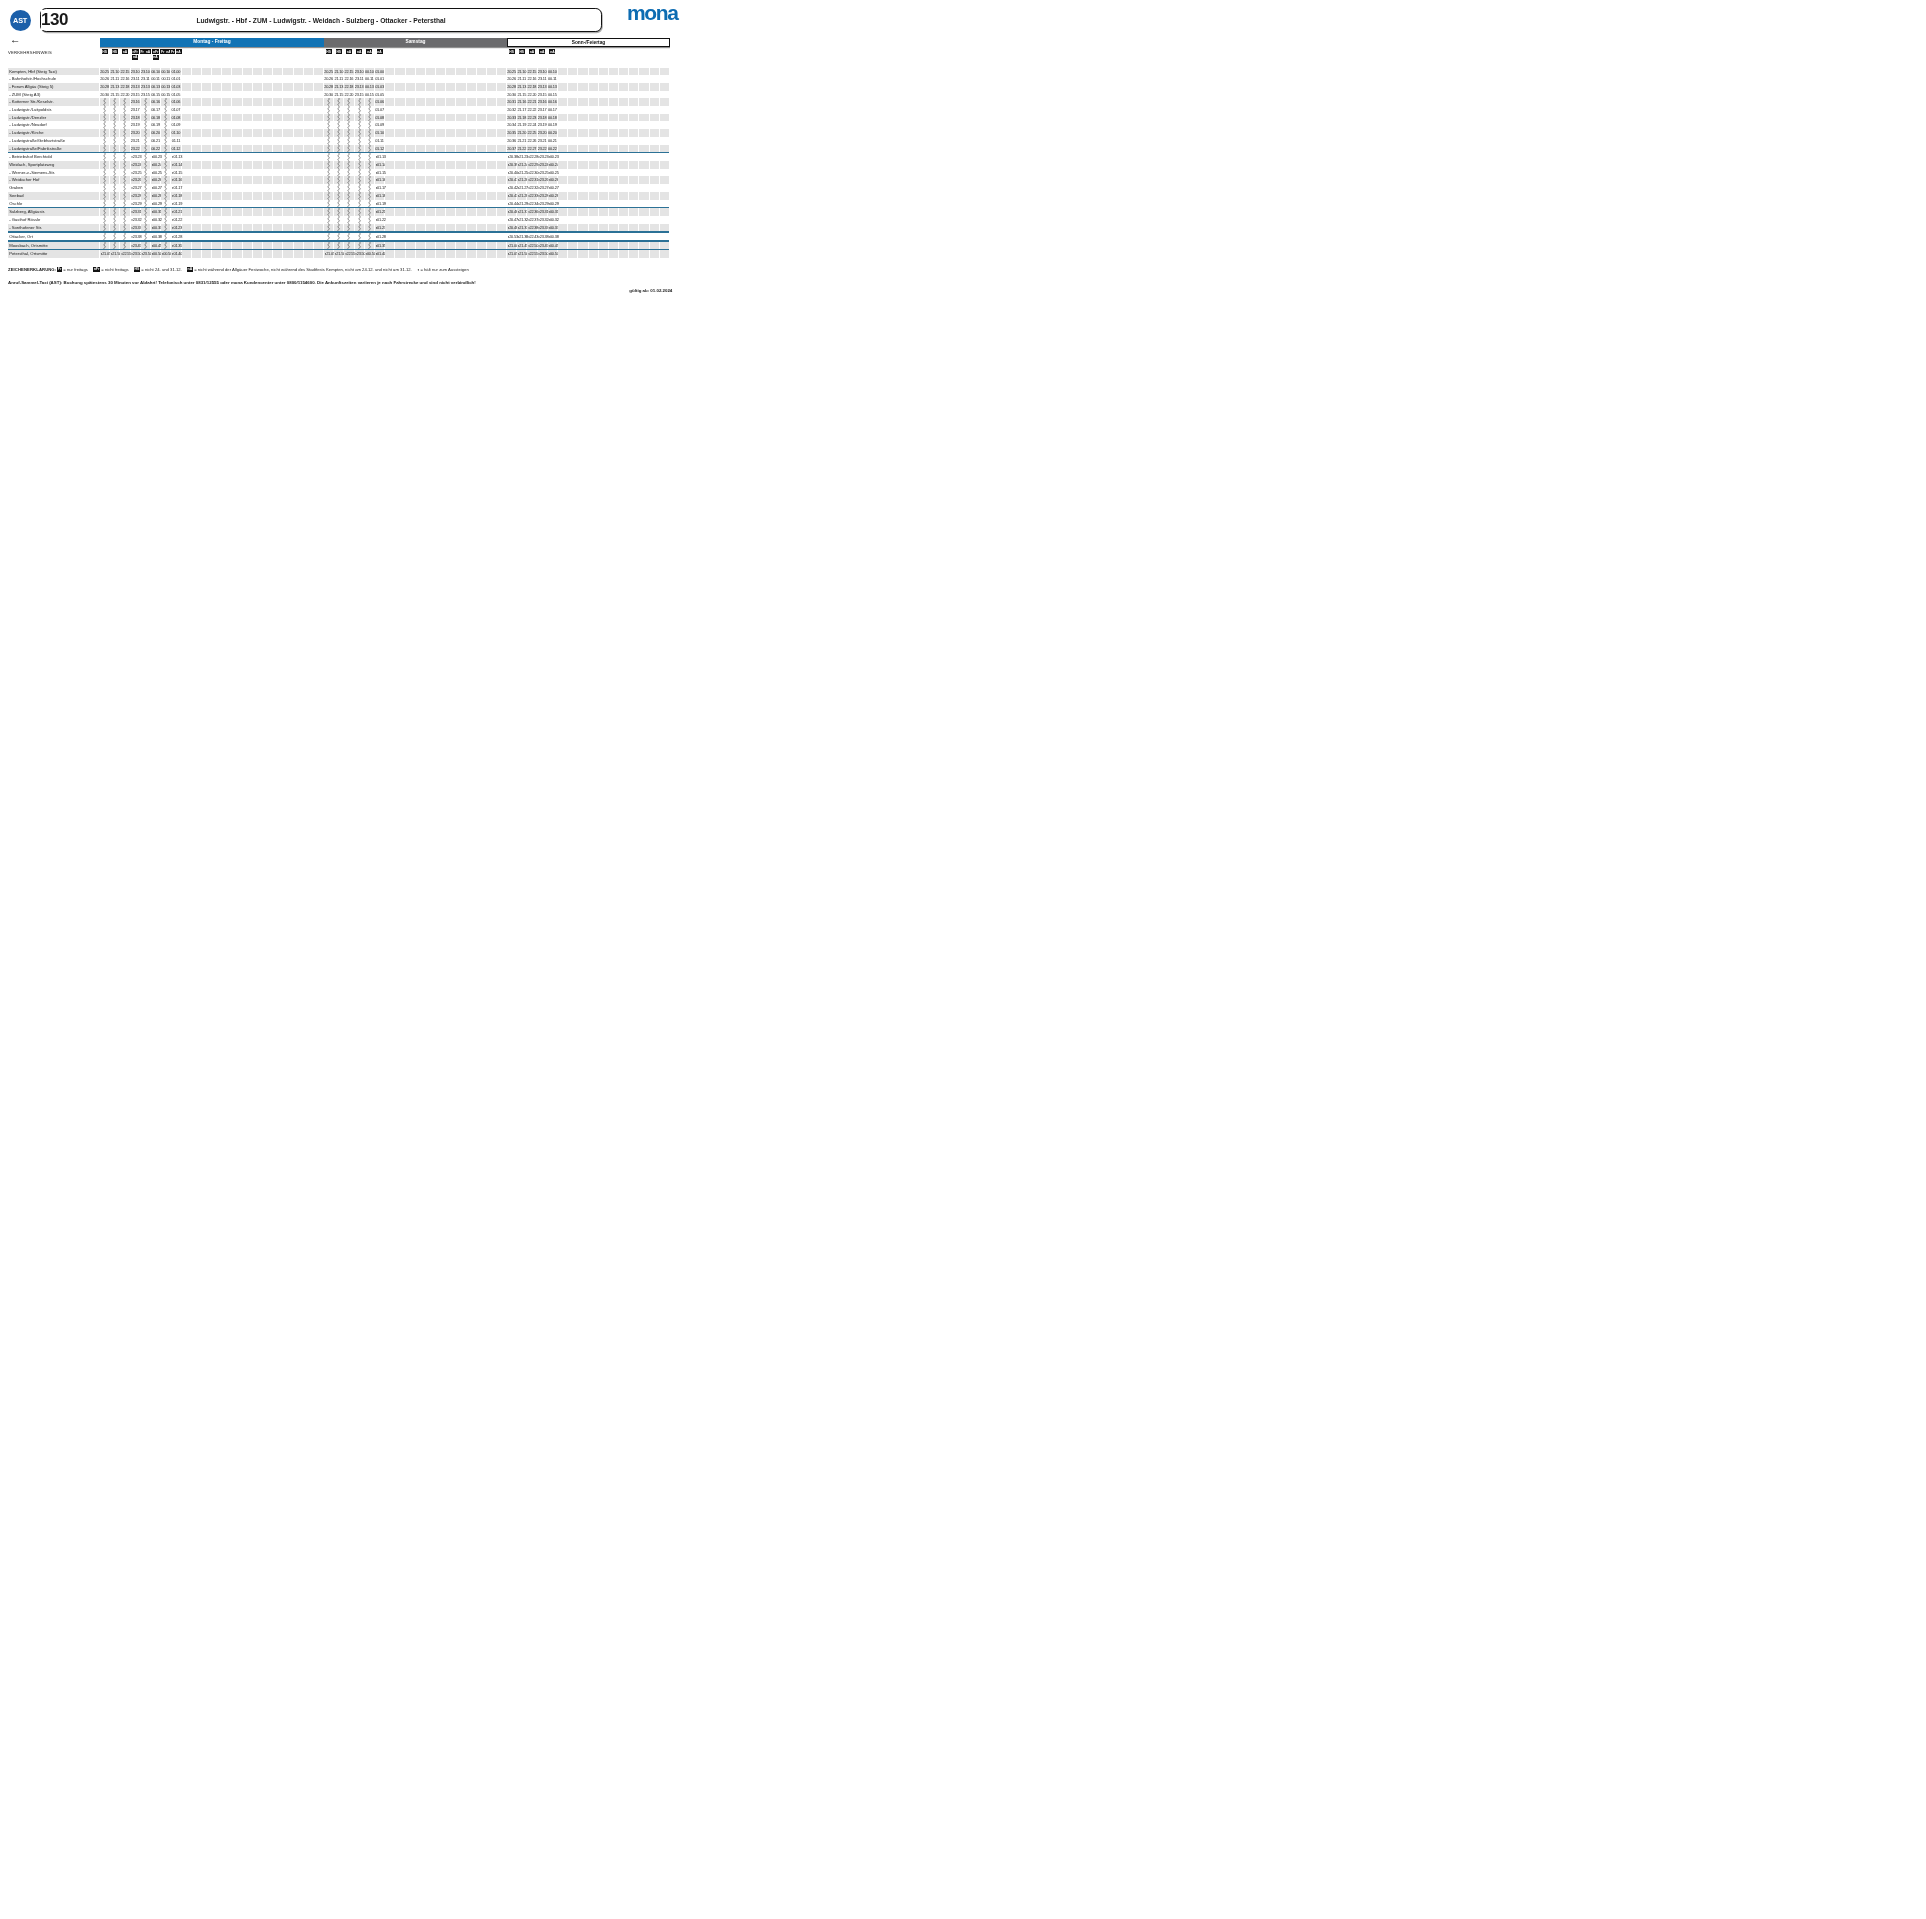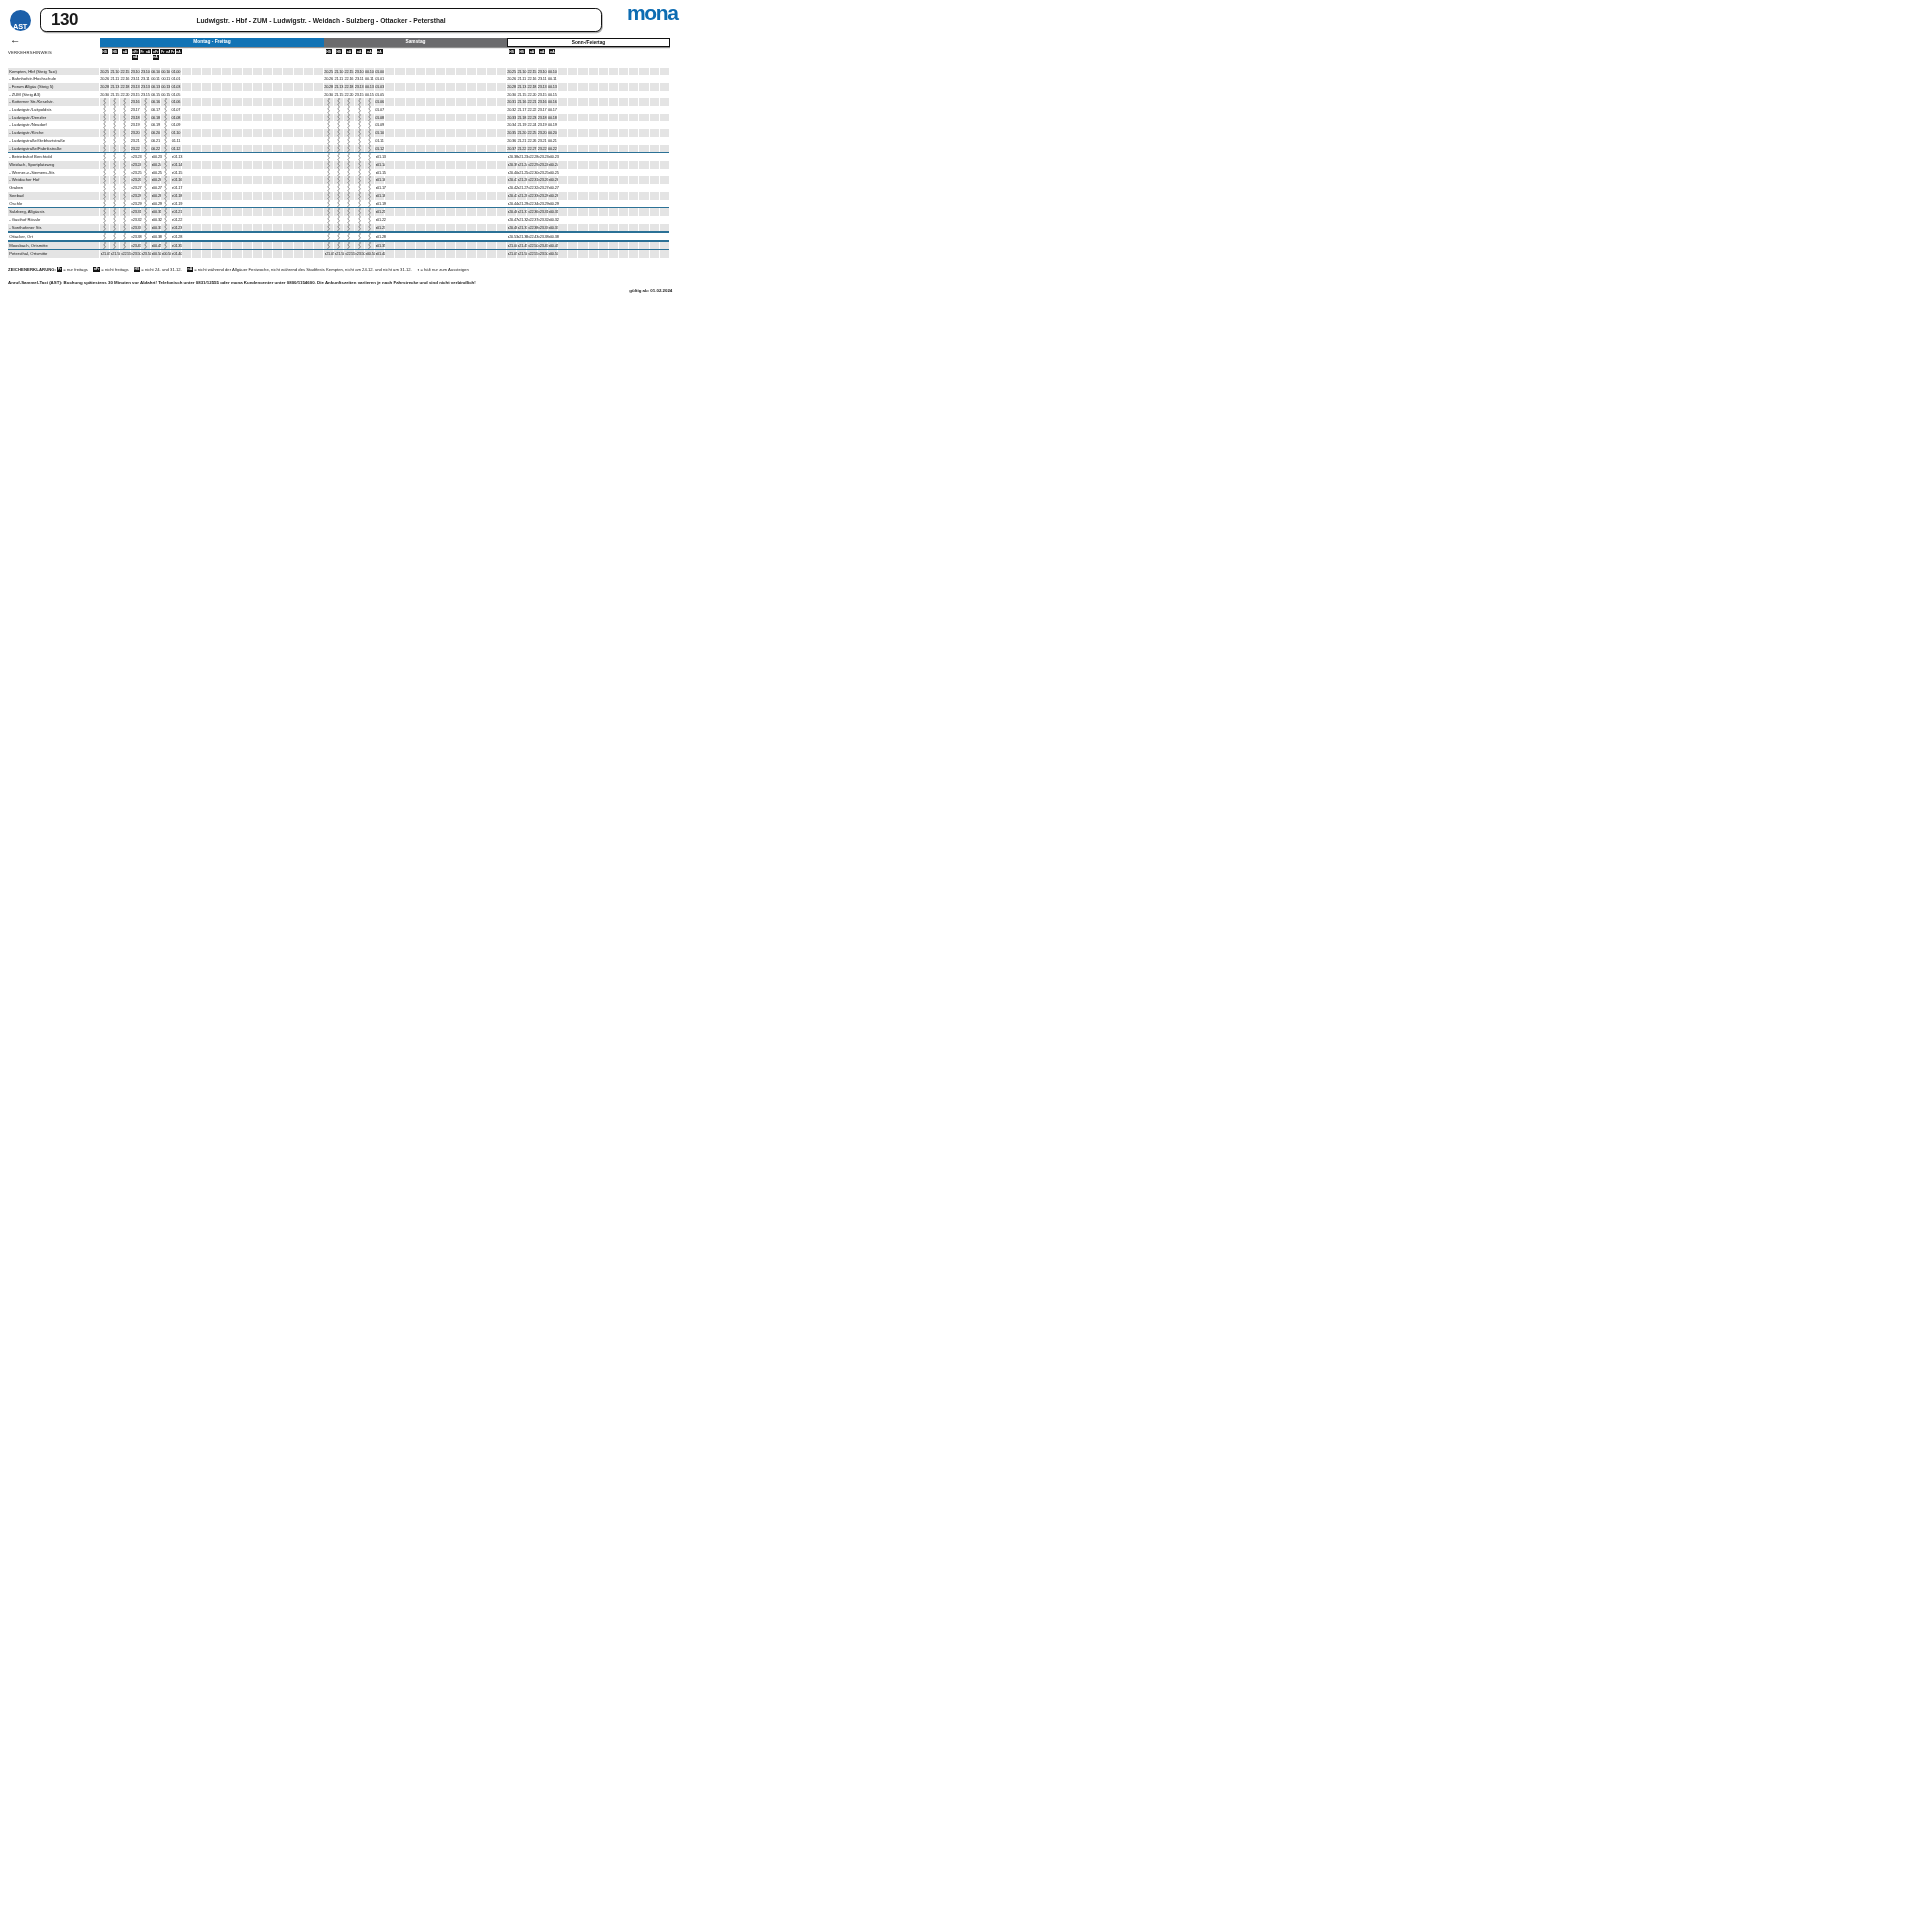--- a/index.html
+++ b/index.html
@@ -6,25 +6,25 @@
     --blue:#1173b5; --bargray:#6b6b6d; --divider:#2b7196; --rowgray:#e4e4e4;
     --badge:#131313; --brand:#0d6cb2; --ast:#1b5fa9; --shadow:#8f8f8f;
   }
   *{box-sizing:border-box;margin:0;padding:0}
   html,body{background:#fff}
   body{font-family:"Liberation Sans","DejaVu Sans",sans-serif;color:#1a1a1a}
   .page{position:relative;width:680px;height:480px;background:#fff;overflow:hidden}
 
   .ast-circle{position:absolute;left:9.6px;top:10.4px;width:21px;height:21px;border-radius:50%;
     background:var(--ast);color:#fff;font-weight:bold;font-size:7.3px;display:flex;
-    align-items:flex-end;justify-content:center;letter-spacing:-0.2px}
+    align-items:center;justify-content:center;letter-spacing:-0.2px}
   .route-box{position:absolute;left:40px;top:8px;width:562px;height:24px;background:#fff;
     border:1.2px solid #111;border-radius:6.2px;display:flex;align-items:center;
     box-shadow:0.8px 1.2px 0 rgba(110,110,110,.55)}
-  .line-no{font-size:17px;font-weight:bold;margin-left:10px;letter-spacing:-0.4px;z-index:1;background:#fff}
+  .line-no{font-size:17px;font-weight:bold;letter-spacing:-0.4px;z-index:1;background:#fff}
   .route-title{position:absolute;left:0;right:0;text-align:center;font-size:6.7px;font-weight:bold}
   .mona{position:absolute;right:2.3px;top:2px;font-size:21px;font-weight:bold;color:var(--brand);
     letter-spacing:-1.3px;line-height:1}
   .back-arrow{position:absolute;left:10px;top:35px;font-size:10.4px;font-weight:bold;line-height:1}
 
   .tt{position:absolute;left:8px;top:38px;width:664px}
   .bars-row,.badges-row,.row{display:flex;align-items:stretch}
   .namecol{width:91px;flex:none;margin-right:1px}
   .grp{flex:none;display:flex}
   .grp-mf{width:224px}.grp-sa{width:183px}.grp-so{width:163px}

